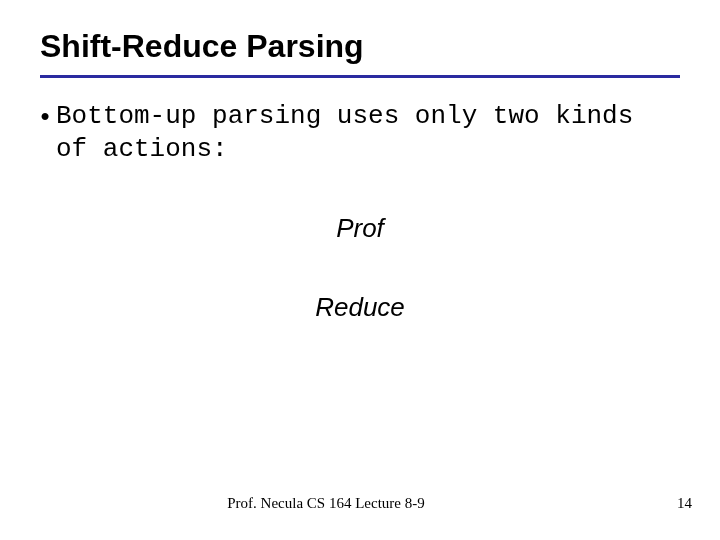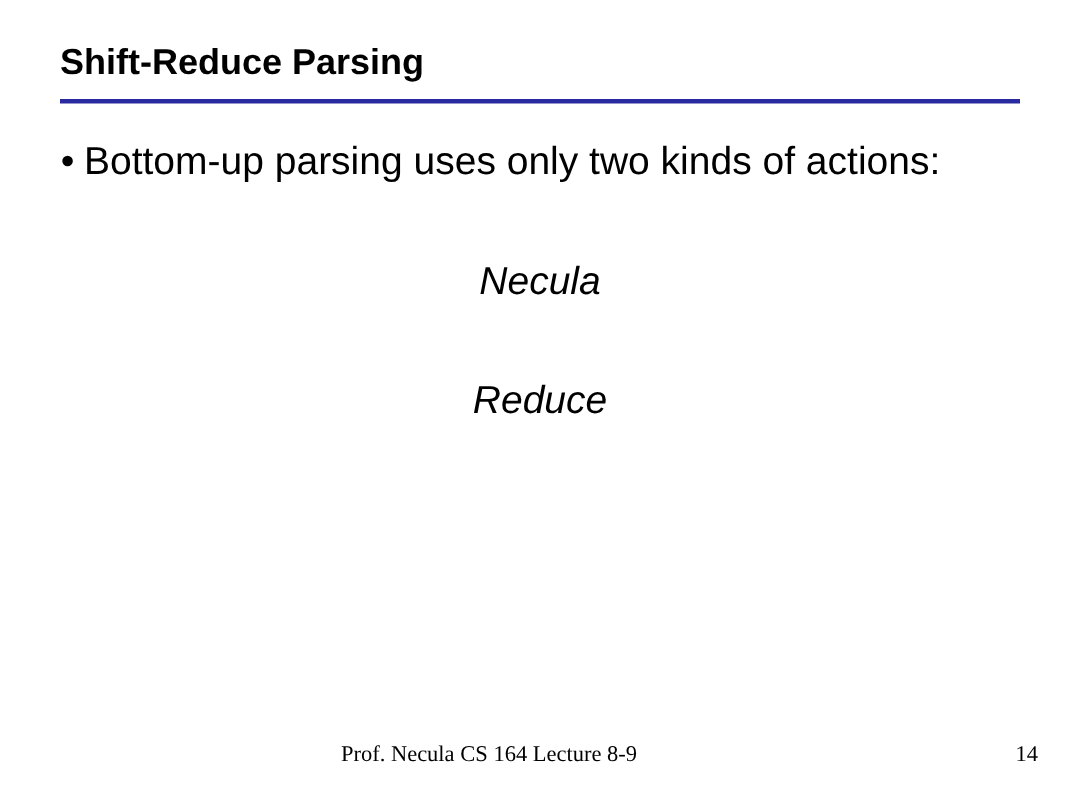--- a/index.html
+++ b/index.html
@@ -14,21 +14,21 @@
     overflow: hidden;
   }
   .slide {
     box-sizing: border-box;
     width: 720px;
     height: 540px;
     padding: 28px 40px 0 40px;
     position: relative;
   }
   .title {
-    font-size: 24px;
+    font-size: 32px;
     font-weight: bold;
     margin: 0 0 10px 0;
   }
   .rule {
     border: none;
     border-top: 3px solid #2a2aa0;
     margin: 0 0 22px 0;
   }
   .bullet-row {
     display: flex;
@@ -38,20 +38,21 @@
     margin-left: -6px;
   }
   .bullet-dot {
     width: 22px;
     flex: 0 0 22px;
     text-align: center;
     font-family: Arial, sans-serif;
   }
   .bullet-text {
     flex: 1;
+    font-family: Liberation Mono, monospace;
   }
   .action {
     font-size: 26px;
     font-style: italic;
     text-align: center;
     margin-top: 48px;
   }
   .action.second {
   }
   .footer-center {
@@ -77,19 +78,19 @@
 <div class="slide">
 
   <h1 class="title">Shift-Reduce Parsing</h1>
   <hr class="rule">
 
   <div class="bullet-row">
     <div class="bullet-dot">•</div>
     <div class="bullet-text">Bottom-up parsing uses only two kinds of actions:</div>
   </div>
 
-  <div class="action">Necula</div>
+  <div class="action">Prof</div>
   <div class="action second">Reduce</div>
 
   <div class="footer-center">Prof. Necula  CS 164  Lecture 8-9</div>
   <div class="footer-right">14</div>
 
 </div>
 
 </body></html>

